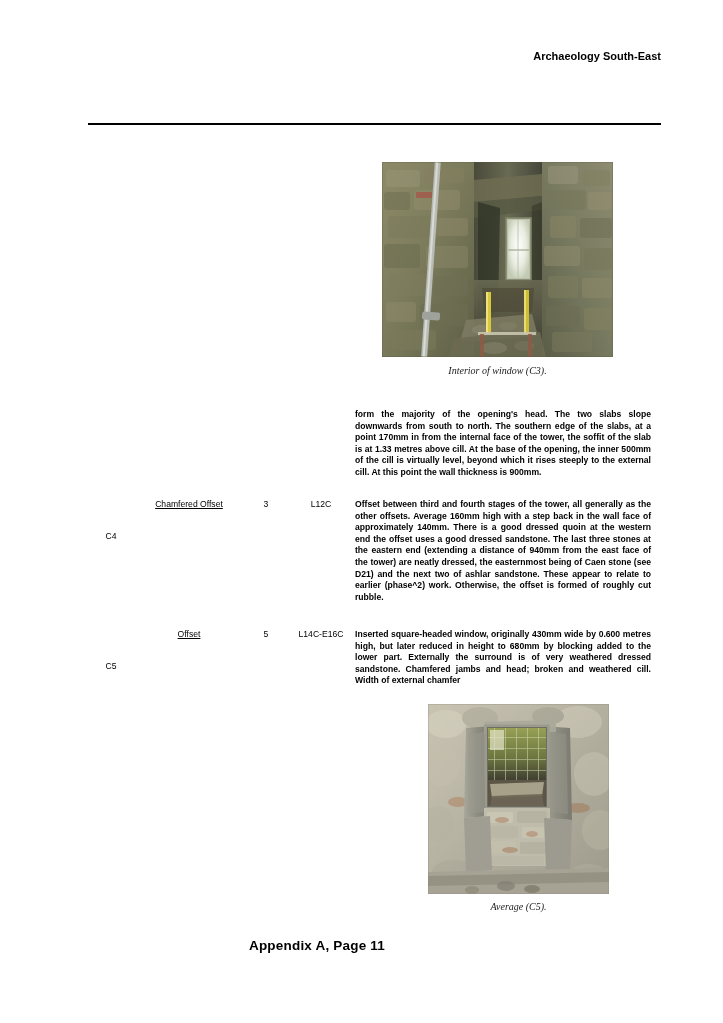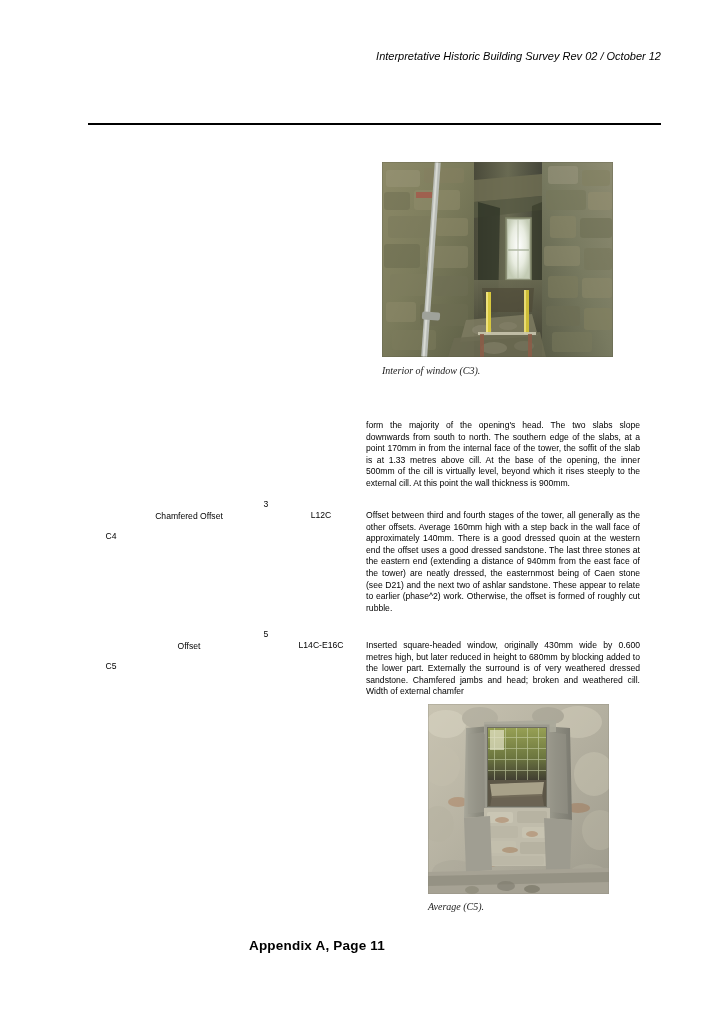--- a/index.html
+++ b/index.html
@@ -67,20 +67,21 @@
     top: 704px;
     width: 181px;
     height: 190px;
   }
 
   .caption {
     position: absolute;
     font-family: "Liberation Serif", serif;
     font-style: italic;
     font-size: 10px;
+    text-align: center;
     color: #1a1a1a;
   }
   #caption-interior {
     left: 382px;
     top: 365px;
     width: 231px;
   }
   #caption-window {
     left: 428px;
     top: 901px;
@@ -97,55 +98,56 @@
     position: absolute;
     left: 0;
     top: 0;
     width: 46px;
     text-align: center;
     margin-top: 32px;
   }
   .entry .col-type {
     position: absolute;
     left: 46px;
-    top: 12px;
+    top: 0;
     width: 110px;
     text-align: center;
+    text-decoration: underline;
   }
   .entry .col-phase {
     position: absolute;
     left: 156px;
     top: 0;
     width: 44px;
     text-align: center;
   }
   .entry .col-date {
     position: absolute;
     left: 200px;
     top: 0;
     width: 66px;
     text-align: center;
-    margin-top: 11px;
   }
   .entry .col-desc {
     position: absolute;
     left: 267px;
     top: 0;
     width: 296px;
     text-align: justify;
     text-justify: inter-word;
   }
 
   #entry-continuation { left: 88px; top: 409px; width: 573px; }
   #entry-c4           { left: 88px; top: 499px; width: 573px; }
   #entry-c5           { left: 88px; top: 629px; width: 573px; }
 
   .desc-p {
-    margin: 11px;
+    margin: 0;
     text-align: justify;
+    font-weight: bold;
   }
   
   .desc-p:after {
     content: "";
     display: inline-block;
     width: 100%;
   }
   .desc-p.nojust:after { display: none; }
 
   
@@ -157,21 +159,21 @@
     text-align: center;
     font-size: 13.5px;
     font-weight: bold;
     letter-spacing: 0.2px;
   }
 </style>
 </head>
 <body>
 
 <div class="page-header">
-  <div class="hdr-italic">Interpretative Historic Building Survey Rev 02 / October 12</div>
+  <div class="hdr-org">Archaeology South-East</div>
 </div>
 <div class="header-rule"></div>
 
 <div class="photo" id="photo-interior">
   <svg width="231" height="195" viewBox="0 0 231 195" xmlns="http://www.w3.org/2000/svg">
     <defs>
       <linearGradient id="wallL" x1="0" y1="0" x2="1" y2="1">
         <stop offset="0%" stop-color="#8d8a68"></stop>
         <stop offset="45%" stop-color="#7c7c5c"></stop>
         <stop offset="100%" stop-color="#5d5f46"></stop>

